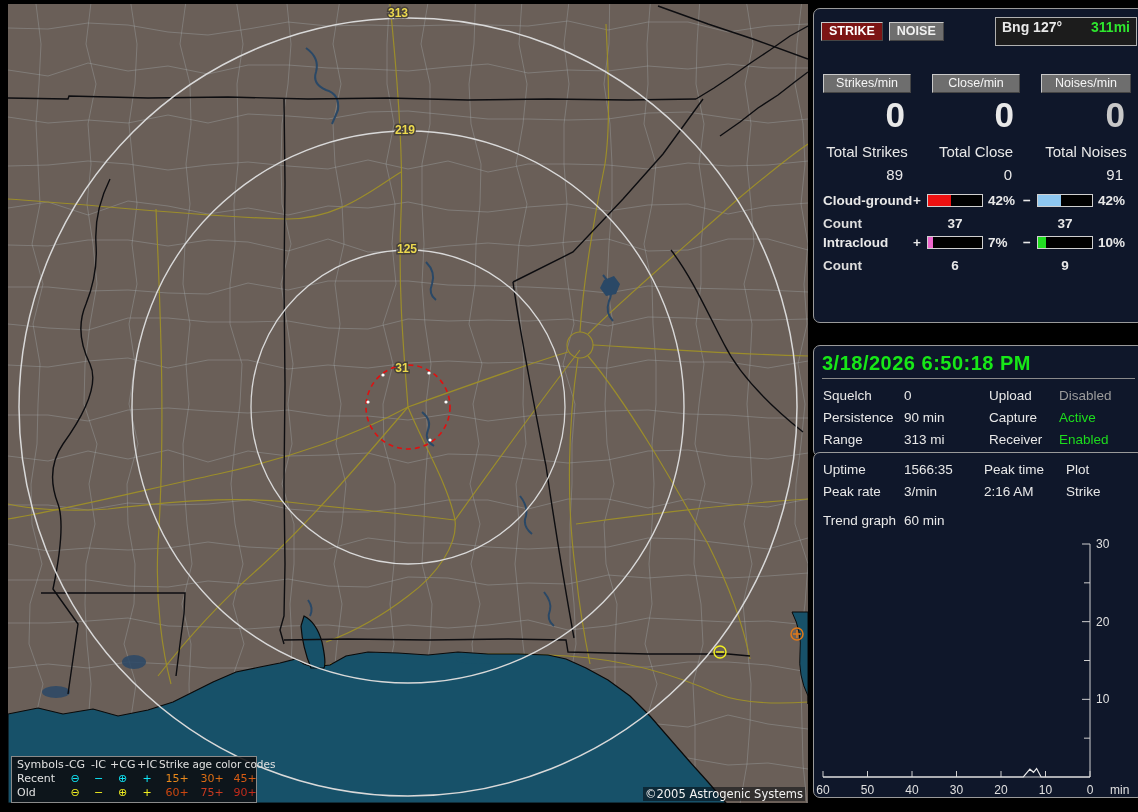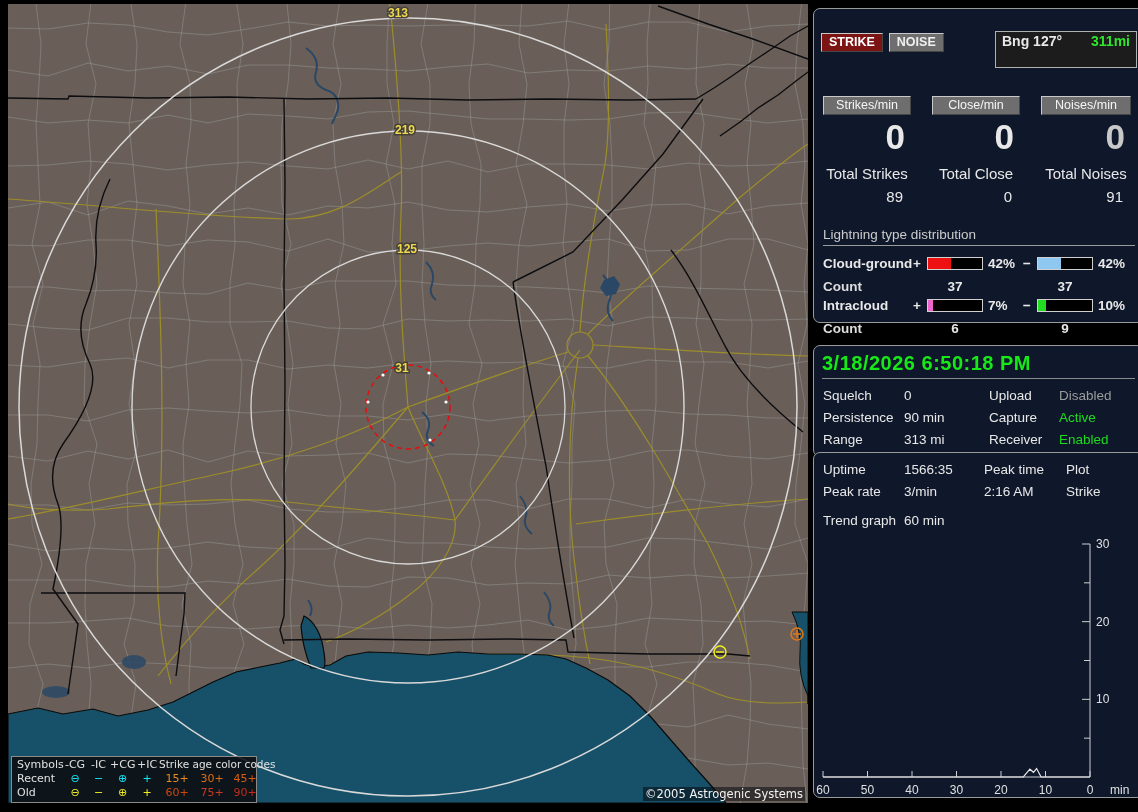--- a/index.html
+++ b/index.html
@@ -23,21 +23,21 @@
          box-sizing:border-box;font-size:13.5px;color:#e8e8e8;}
   #panel1{top:8px;height:315px;}
   #panel2{top:345px;height:112px;}
   #panel3{top:452px;height:346px;}
   .btnrow{display:flex;align-items:center;margin:8px 6px 0 7px;}
   .btn3d{font-weight:bold;font-size:12.5px;padding:1px 7px 2px;margin-right:6px;cursor:default;
          border:1px solid;border-color:#c9c9c9 #454545 #454545 #c9c9c9;}
   .strikebtn{background:#7c1414;color:#fff;}
   .noisebtn{background:#6e6e6e;color:#f0f0f0;}
   .bngbox{margin-left:auto;background:#1c1c1c;border:1px solid #b0b0b0;font-weight:bold;font-size:14px;
-          padding:1px 6px 18px;width:128px;display:flex;justify-content:space-between;margin-top:14px;}
+          padding:1px 6px 10px;width:128px;display:flex;justify-content:space-between;}
   .bngrange{color:#2ee62e;}
   .cols{display:grid;grid-template-columns:88px 88px 90px;column-gap:21px;margin-left:9px;margin-top:28px;}
   .minbtn{background:#6e6e6e;color:#f5f5f5;font-size:12.5px;text-align:center;padding:1px 2px 2px;
           border:1px solid;border-color:#c9c9c9 #454545 #454545 #c9c9c9;}
   .bigzero{font-size:35px;font-weight:bold;text-align:right;padding-right:6px;line-height:40px;margin-top:2px;}
   .dimzero{color:#c8c8c8;}
   .totlab{font-size:15px;text-align:center;margin-top:8px;white-space:nowrap;}
   .totval{font-size:15px;text-align:right;padding-right:8px;margin-top:6px;}
   .disthead{margin:22px 8px 0 9px;color:#cccccc;font-size:13.5px;border-bottom:1px solid #9a9a9a;padding-bottom:3px;}
   .distrow{display:grid;grid-template-columns:90px 14px 56px 40px 14px 56px 46px;align-items:center;
@@ -214,21 +214,20 @@
       <div class="bigzero">0</div>
       <div class="bigzero dimzero">0</div>
       <div class="totlab">Total Strikes</div>
       <div class="totlab">Total Close</div>
       <div class="totlab">Total Noises</div>
       <div class="totval">89</div>
       <div class="totval">0</div>
       <div class="totval">91</div>
     </div>
 
-    <div class="disthead">Lightning type distribution</div>
 
     <div class="distrow">
       <span>Cloud-ground</span>
       <span>+</span>
       <span class="bar">
           <i style="width: 42%; background: rgb(238, 17, 17);"></i>
         </span>
       <span style="padding-left:5px">42%</span>
       <span>−</span>
       <span class="bar">

